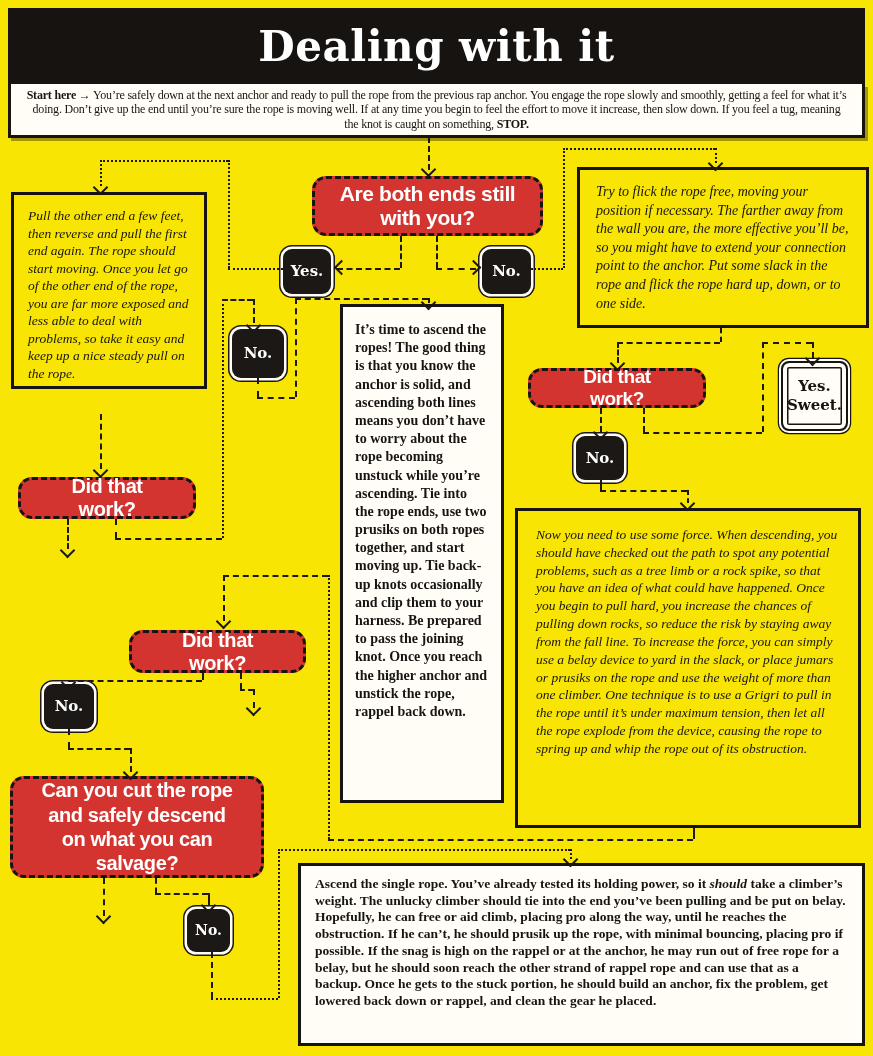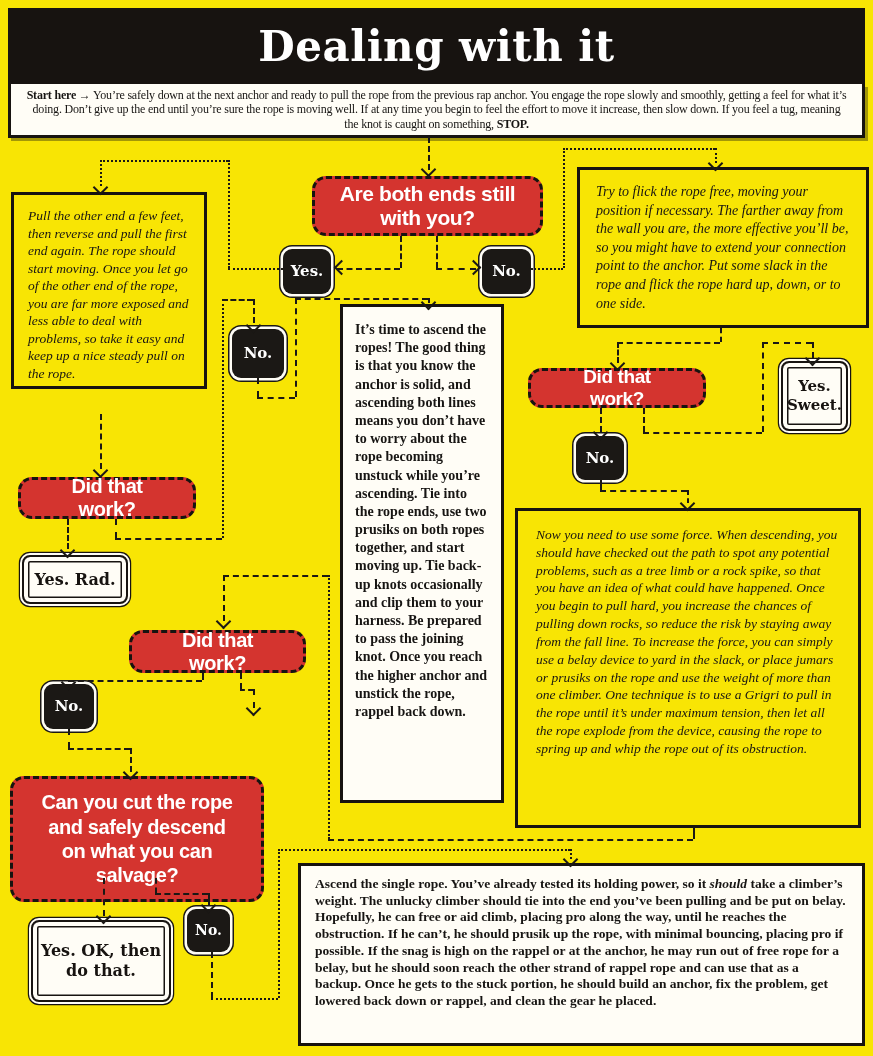--- a/index.html
+++ b/index.html
@@ -57,34 +57,31 @@
   <div class="abs note white" style="left:340px;top:304px;width:164px;height:499px;font-size:14px;line-height:1.3;padding:14px 12px;">It’s time to ascend the ropes! The good thing is that you know the anchor is solid, and ascending both lines means you don’t have to worry about the rope becoming unstuck while you’re ascending. Tie into the rope ends, use two prusiks on both ropes together, and start moving up. Tie back-up knots occasionally and clip them to your harness. Be prepared to pass the joining knot. Once you reach the higher anchor and unstick the rope, rappel back down.</div>
 
   <div class="abs note" style="left:515px;top:508px;width:346px;height:320px;font-size:13.5px;line-height:1.32;padding:15px 18px;">Now you need to use some force. When descending, you should have checked out the path to spot any potential problems, such as a tree limb or a rock spike, so that you have an idea of what could have happened. Once you begin to pull hard, you increase the chances of pulling down rocks, so reduce the risk by staying away from the fall line. To increase the force, you can simply use a belay device to yard in the slack, or place jumars or prusiks on the rope and use the weight of more than one climber. One technique is to use a Grigri to pull in the rope until it’s under maximum tension, then let all the rope explode from the device, causing the rope to spring up and whip the rope out of its obstruction.</div>
 
   <div class="abs note white" style="left:298px;top:863px;width:567px;height:183px;font-size:13.5px;line-height:1.24;padding:10px 14px;"><span>Ascend the single rope. You’ve already tested its holding power, so it </span><i>should</i><span> take a climber’s weight. The unlucky climber should tie into the end you’ve been pulling and be put on belay. Hopefully, he can free or aid climb, placing pro along the way, until he reaches the obstruction. If he can’t, he should prusik up the rope, with minimal bouncing, placing pro if possible. If the snag is high on the rappel or at the anchor, he may run out of free rope for a belay, but he should soon reach the other strand of rappel rope and can use that as a backup. Once he gets to the stuck portion, he should build an anchor, fix the problem, get lowered back down or rappel, and clean the gear he placed.</span></div>
 
   <div class="abs q" style="left:312px;top:176px;width:231px;height:60px;font-size:21px;">Are both ends still with you?</div>
   <div class="abs q" style="left:18px;top:477px;width:178px;height:42px;font-size:20px;">Did that work?</div>
   <div class="abs q" style="left:528px;top:368px;width:178px;height:40px;font-size:19px;">Did that work?</div>
   <div class="abs q" style="left:129px;top:630px;width:177px;height:43px;font-size:20px;">Did that work?</div>
-  <div class="abs q" style="left:10px;top:776px;width:254px;height:126px;font-size:20px;line-height:1.22;">Can you cut the rope and safely descend on what you can salvage?</div>
+  <div class="abs q" style="left:10px;top:776px;width:254px;height:102px;font-size:20px;line-height:1.22;">Can you cut the rope and safely descend on what you can salvage?</div>
 
   <div class="abs ans no" style="left:283px;top:249px;width:48px;height:45px;">Yes.</div>
   <div class="abs ans no" style="left:482px;top:249px;width:49px;height:45px;">No.</div>
   <div class="abs ans no" style="left:232px;top:329px;width:52px;height:49px;">No.</div>
   <div class="abs ans no" style="left:576px;top:436px;width:48px;height:44px;">No.</div>
   <div class="abs ans no" style="left:44px;top:684px;width:50px;height:45px;">No.</div>
   <div class="abs ans no" style="left:187px;top:909px;width:43px;height:43px;font-size:14px;">No.</div>
 
-  <div class="abs ans yes" style="left:22px;top:555px;width:106px;height:49px;font-size:16px;">Yes. Rad.</div>
   <div class="abs ans yes" style="left:781px;top:361px;width:67px;height:70px;">Yes.
 Sweet.</div>
-  <div class="abs ans yes" style="left:31px;top:920px;width:140px;height:82px;font-size:16px;">Yes. OK, then
-do that.</div>
 
   <div id="wires">
       <div class="seg v" style="left: 428px; top: 137px; height: 33px; width: 0px;"></div>
       <div class="seg v" style="left: 400px; top: 236px; height: 32px; width: 0px;"></div>
       <div class="seg h" style="left: 337px; top: 268px; width: 63px; height: 0px;"></div>
       <div class="seg v" style="left: 436px; top: 236px; height: 32px; width: 0px;"></div>
       <div class="seg h" style="left: 436px; top: 268px; width: 40px; height: 0px;"></div>
       <div class="seg h dot" style="left: 228px; top: 268px; width: 55px; height: 0px;"></div>
       <div class="seg v dot" style="left: 228px; top: 160px; height: 108px; width: 0px;"></div>
       <div class="seg h dot" style="left: 100px; top: 160px; width: 128px; height: 0px;"></div>

